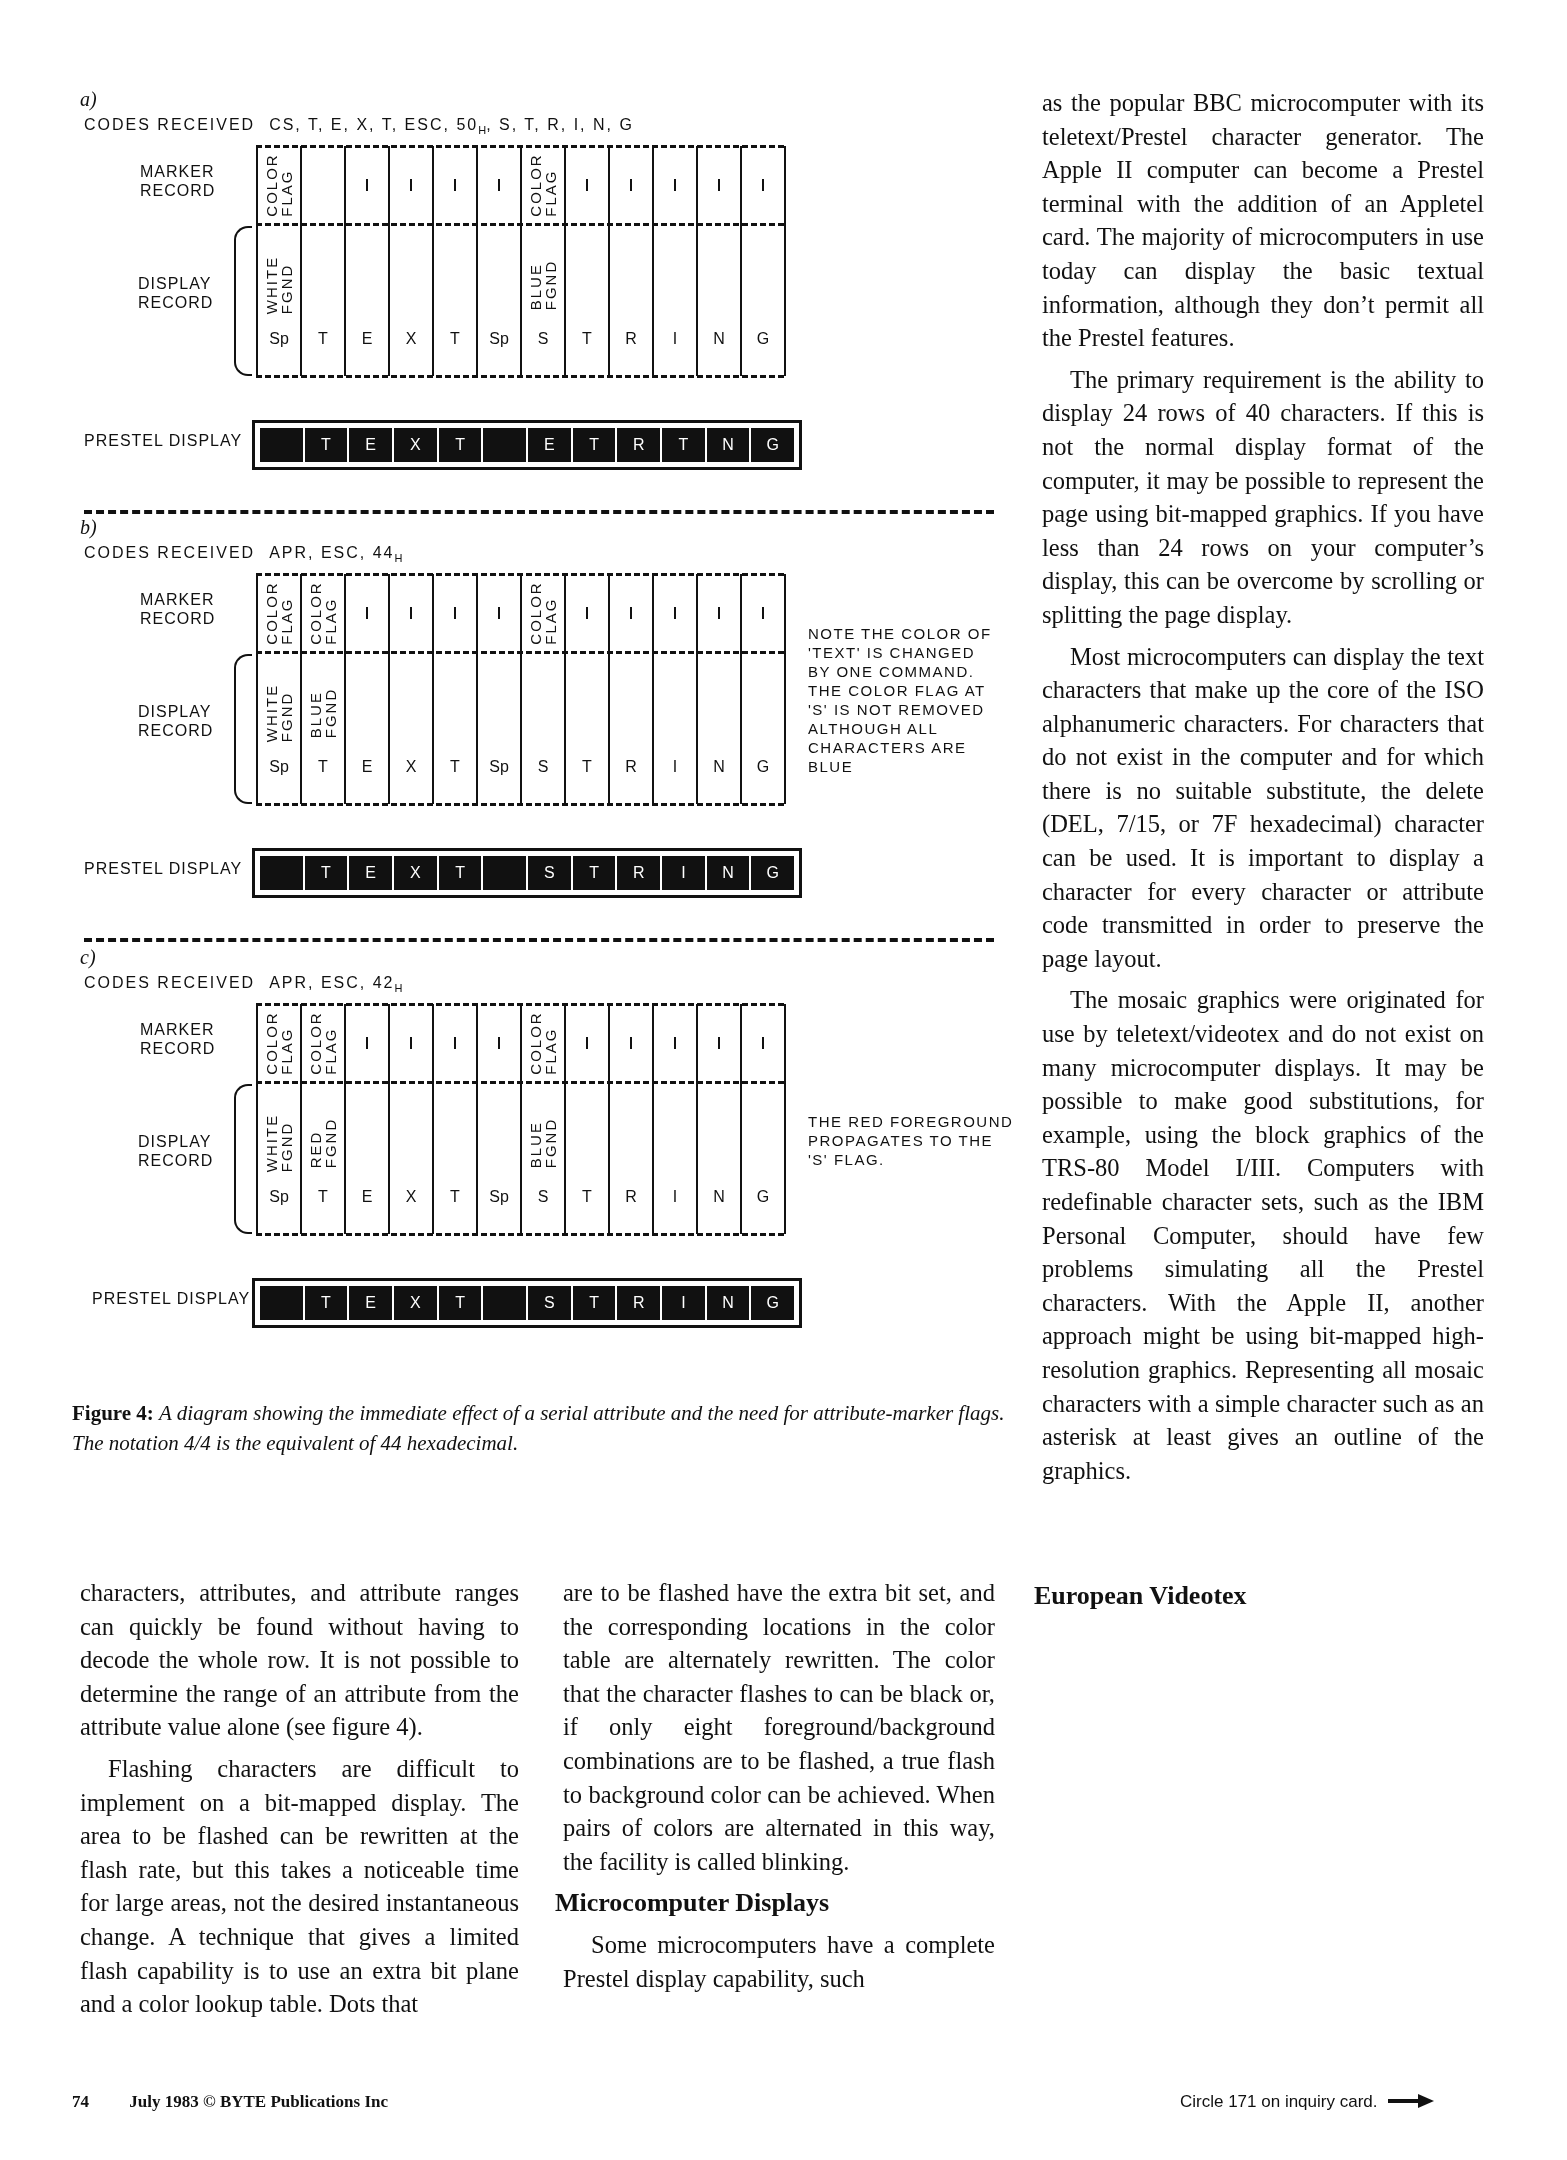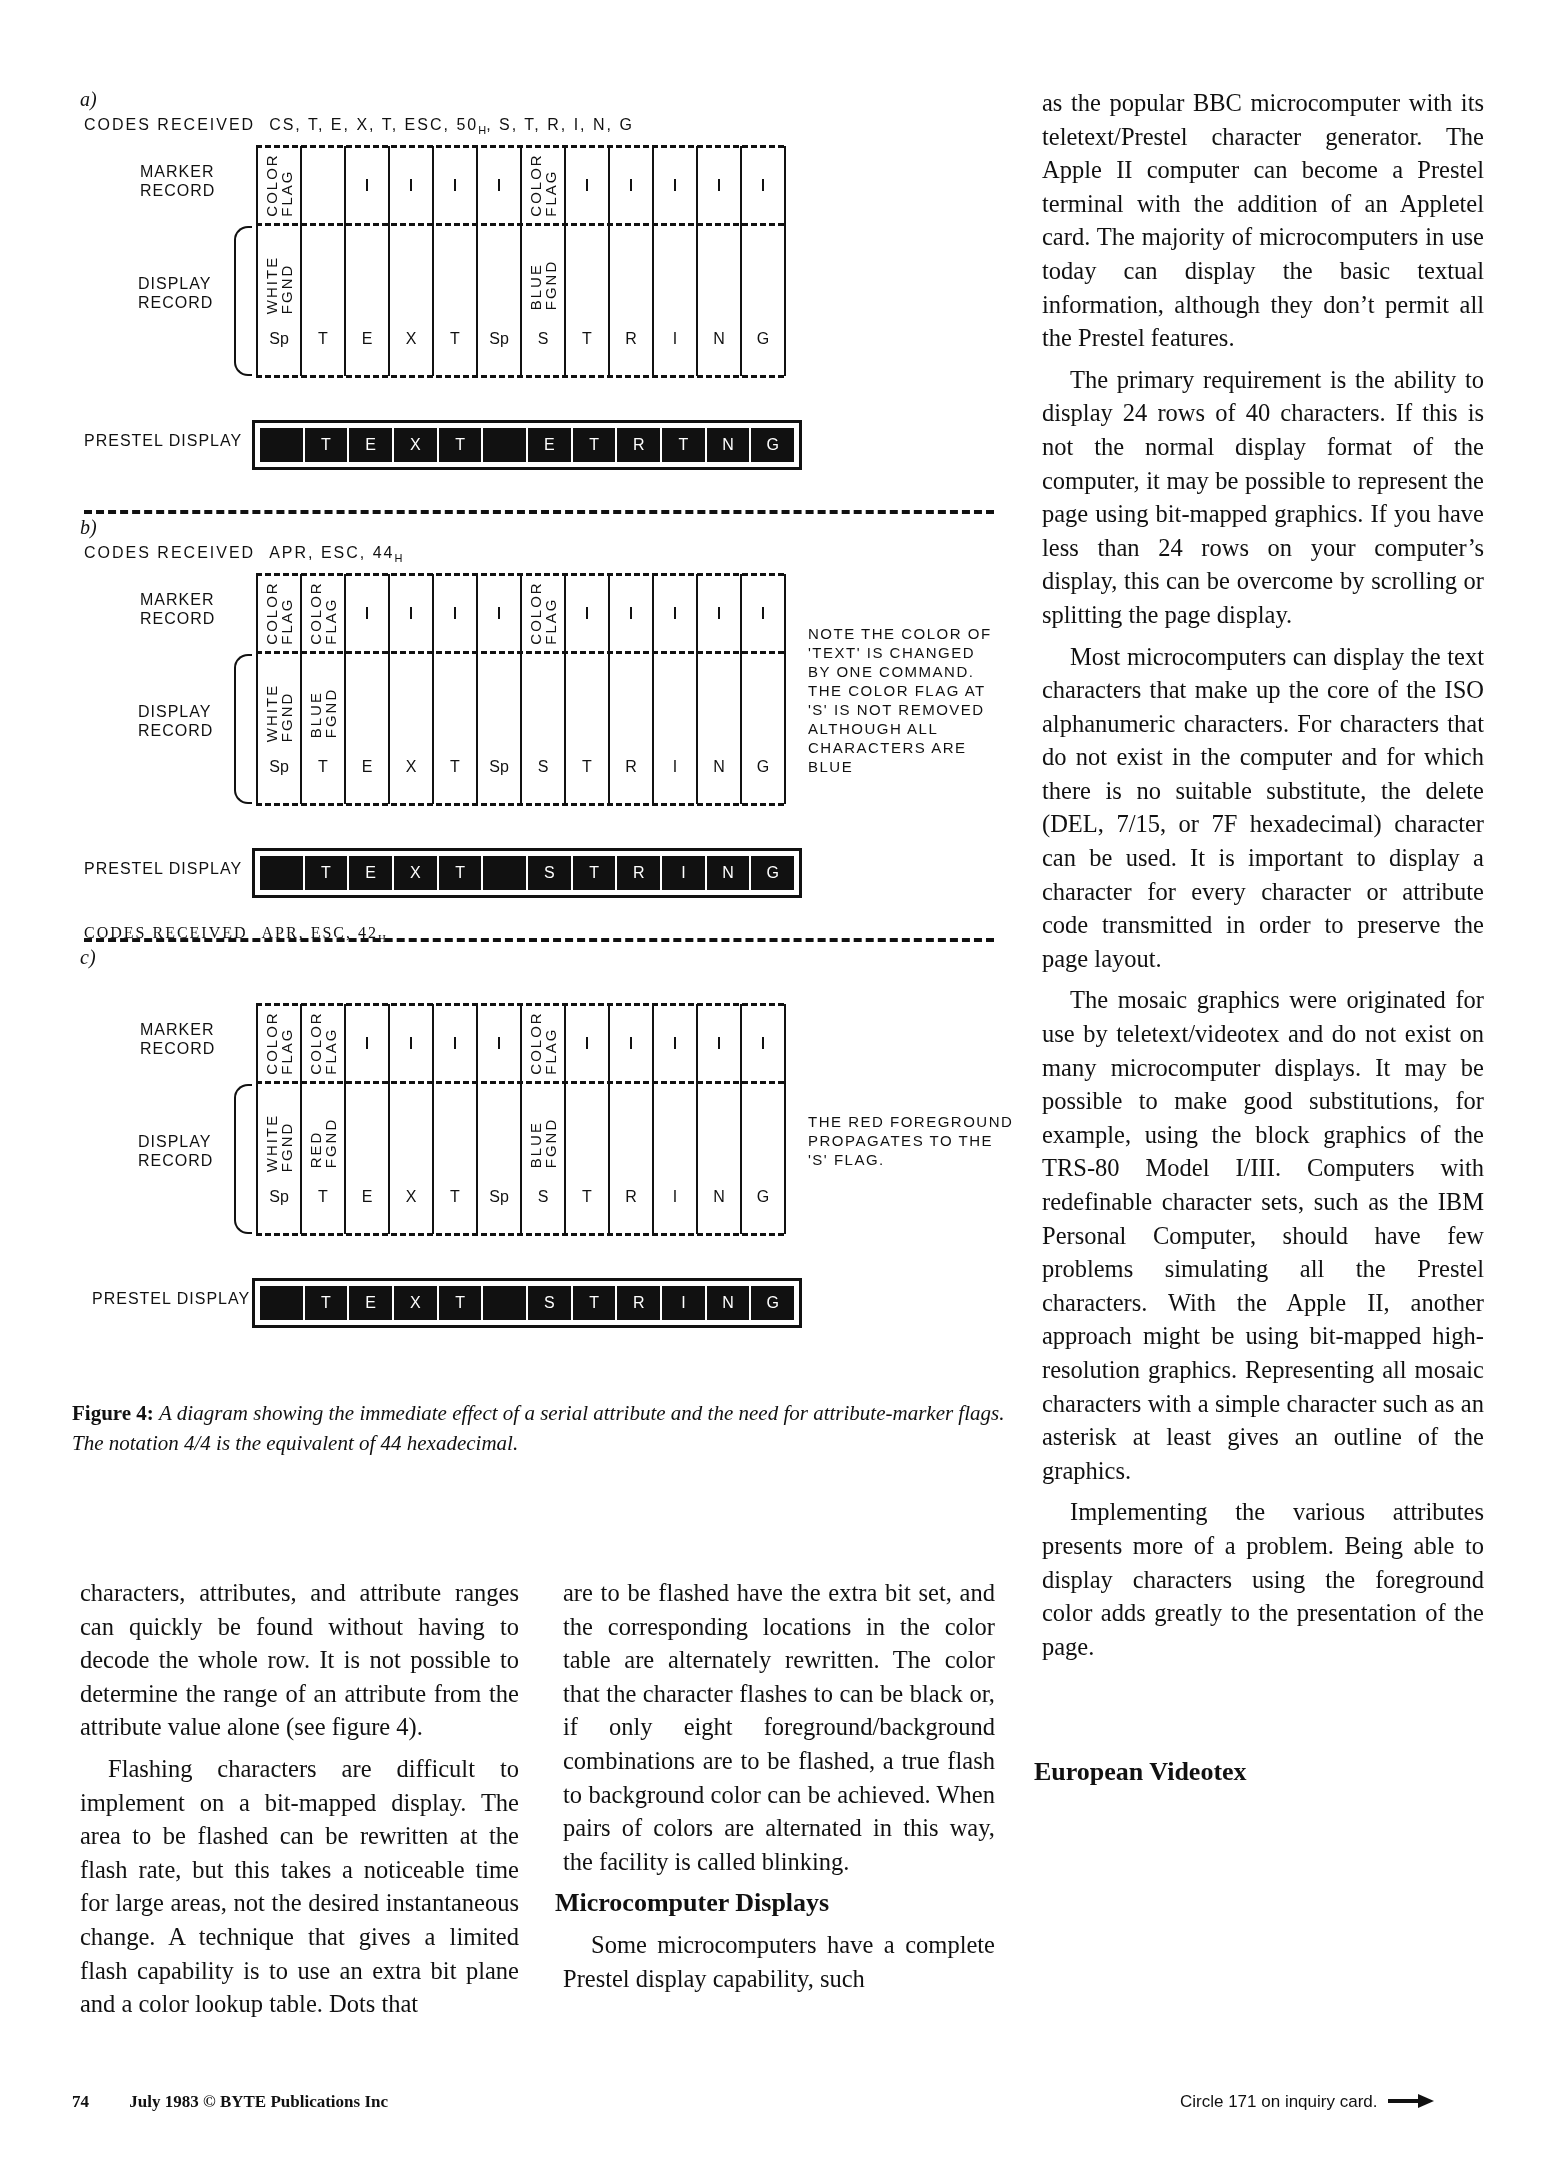--- a/index.html
+++ b/index.html
@@ -259,21 +259,21 @@
         <div class="pcell">S</div>
         <div class="pcell">T</div>
         <div class="pcell">R</div>
         <div class="pcell">I</div>
         <div class="pcell">N</div>
         <div class="pcell">G</div>
       </div>
     </div>
     <div class="dash-sep" style="left:84px;top:938px;width:910px;"></div>
     <div class="panel-label" style="left:80px;top:946px;">c)</div>
-    <div class="codes" style="left:84px;top:924px;font-family:Liberation Serif, serif;"><span style="margin-right:14px;">CODES RECEIVED</span><span>APR, ESC, 42</span><sub>H</sub><span></span></div>
+    <div class="codes" style="left:84px;top:974px;"><span style="margin-right:14px;">CODES RECEIVED</span><span>APR, ESC, 42</span><sub>H</sub><span></span></div>
     <div class="rowlabel" style="left:140px;top:1020px;white-space:pre;">MARKER
 RECORD</div>
     <div class="rowlabel" style="left:138px;top:1132px;white-space:pre;">DISPLAY
 RECORD</div>
     <div class="brace" style="left:234px;top:1084px;height:146px;"></div>
     <div class="grid" style="left:256px;top:1004px;width:528px;height:230px;">
       <div class="hline" style="top:-1px;"></div>
       <div class="hline" style="top:77px;"></div>
       <div class="hline" style="top:229px;"></div>
       <div class="cell" style="left:0px;top:0;width:44px;height:78px;">
@@ -399,21 +399,20 @@
       <p>Some microcomputers have a complete Prestel display capability, such</p>
     </div>
 </div>
 
 <div class="col" id="col-right" style="left:1034px;top:78px;width:458px;">
   <div id="col-right-a">
       <p class="noindent">as the popular BBC microcomputer with its teletext/Prestel character generator. The Apple II computer can become a Prestel terminal with the addition of an Appletel card. The majority of microcomputers in use today can display the basic textual information, although they don’t permit all the Prestel features.</p>
       <p>The primary requirement is the ability to display 24 rows of 40 characters. If this is not the normal display format of the computer, it may be possible to represent the page using bit-mapped graphics. If you have less than 24 rows on your computer’s display, this can be overcome by scrolling or splitting the page display.</p>
       <p>Most microcomputers can display the text characters that make up the core of the ISO alphanumeric characters. For characters that do not exist in the computer and for which there is no suitable substitute, the delete (DEL, 7/15, or 7F hexadecimal) character can be used. It is important to display a character for every character or attribute code transmitted in order to preserve the page layout.</p>
       <p>The mosaic graphics were originated for use by teletext/videotex and do not exist on many microcomputer displays. It may be possible to make good substitutions, for example, using the block graphics of the TRS-80 Model I/III. Computers with redefinable character sets, such as the IBM Personal Computer, should have few problems simulating all the Prestel characters. With the Apple II, another approach might be using bit-mapped high-resolution graphics. Representing all mosaic characters with a simple character such as an asterisk at least gives an outline of the graphics.</p>
-      <p>Implementing the various attributes presents more of a problem. Being able to display characters using the foreground color adds greatly to the presentation of the page.</p>
     </div>
   <h3 style="margin-top:92px;">European Videotex</h3>
 </div>
 
 <div class="footer-left">
   <span class="pg">74</span>
   <span>July 1983 © BYTE Publications Inc</span>
 </div>
 <div class="footer-right">
   <span>Circle 171 on inquiry card.</span>

